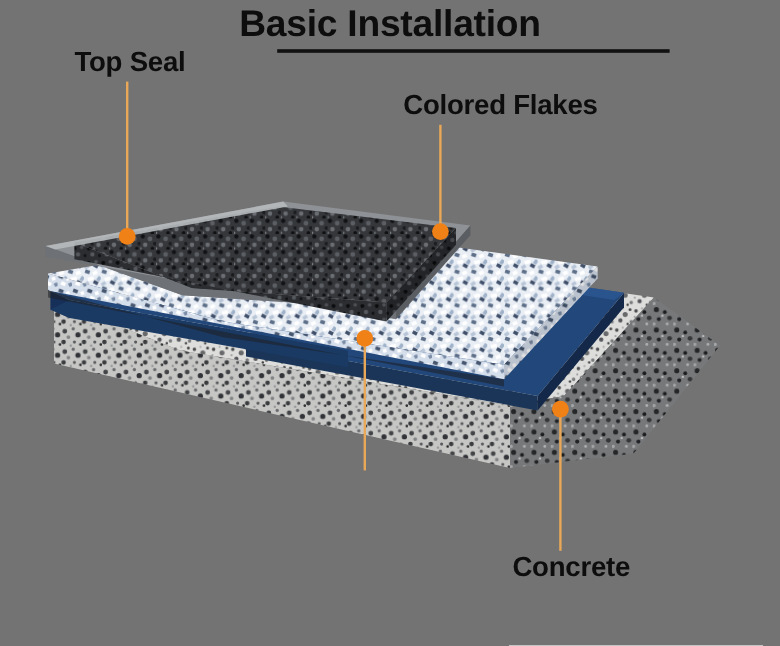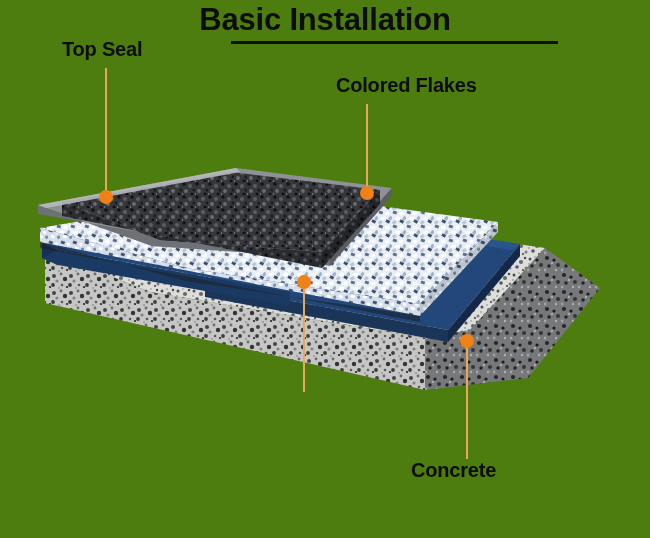--- a/index.html
+++ b/index.html
@@ -4,21 +4,21 @@
 <style>
   html, body {
     margin: 0;
     padding: 0;
     background: #ffffff;
   }
   #stage {
     position: relative;
     width: 650px;
     height: 538px;
-    background: #4d7c0f;
+    background: #737373;
     overflow: hidden;
     font-family: "Liberation Sans", sans-serif;
   }
 
   
   #title {
     position: absolute;
     left: 0;
     top: 2px;
     width: 650px;
@@ -33,30 +33,30 @@
     left: 231px;
     top: 41px;
     width: 327px;
     height: 3px;
     background: #111111;
   }
 
   
   .lbl {
     position: absolute;
-    font-size: 20px;
+    font-size: 23px;
     font-weight: bold;
     color: #0d0d0d;
     white-space: nowrap;
     letter-spacing: -0.2px;
   }
   #lbl-topseal   { left: 62px;  top: 38px; }
   #lbl-flakes    { left: 336px; top: 74px; }
   #lbl-epoxy     { left: 200px; top: 392px; }
-  #lbl-concrete  { left: 411px; top: 459px; }
+  #lbl-concrete  { left: 427px; top: 459px; }
 
   
   .leader {
     position: absolute;
     width: 2px;
     background: #e9a857;
   }
   .dot {
     position: absolute;
     width: 14px;

